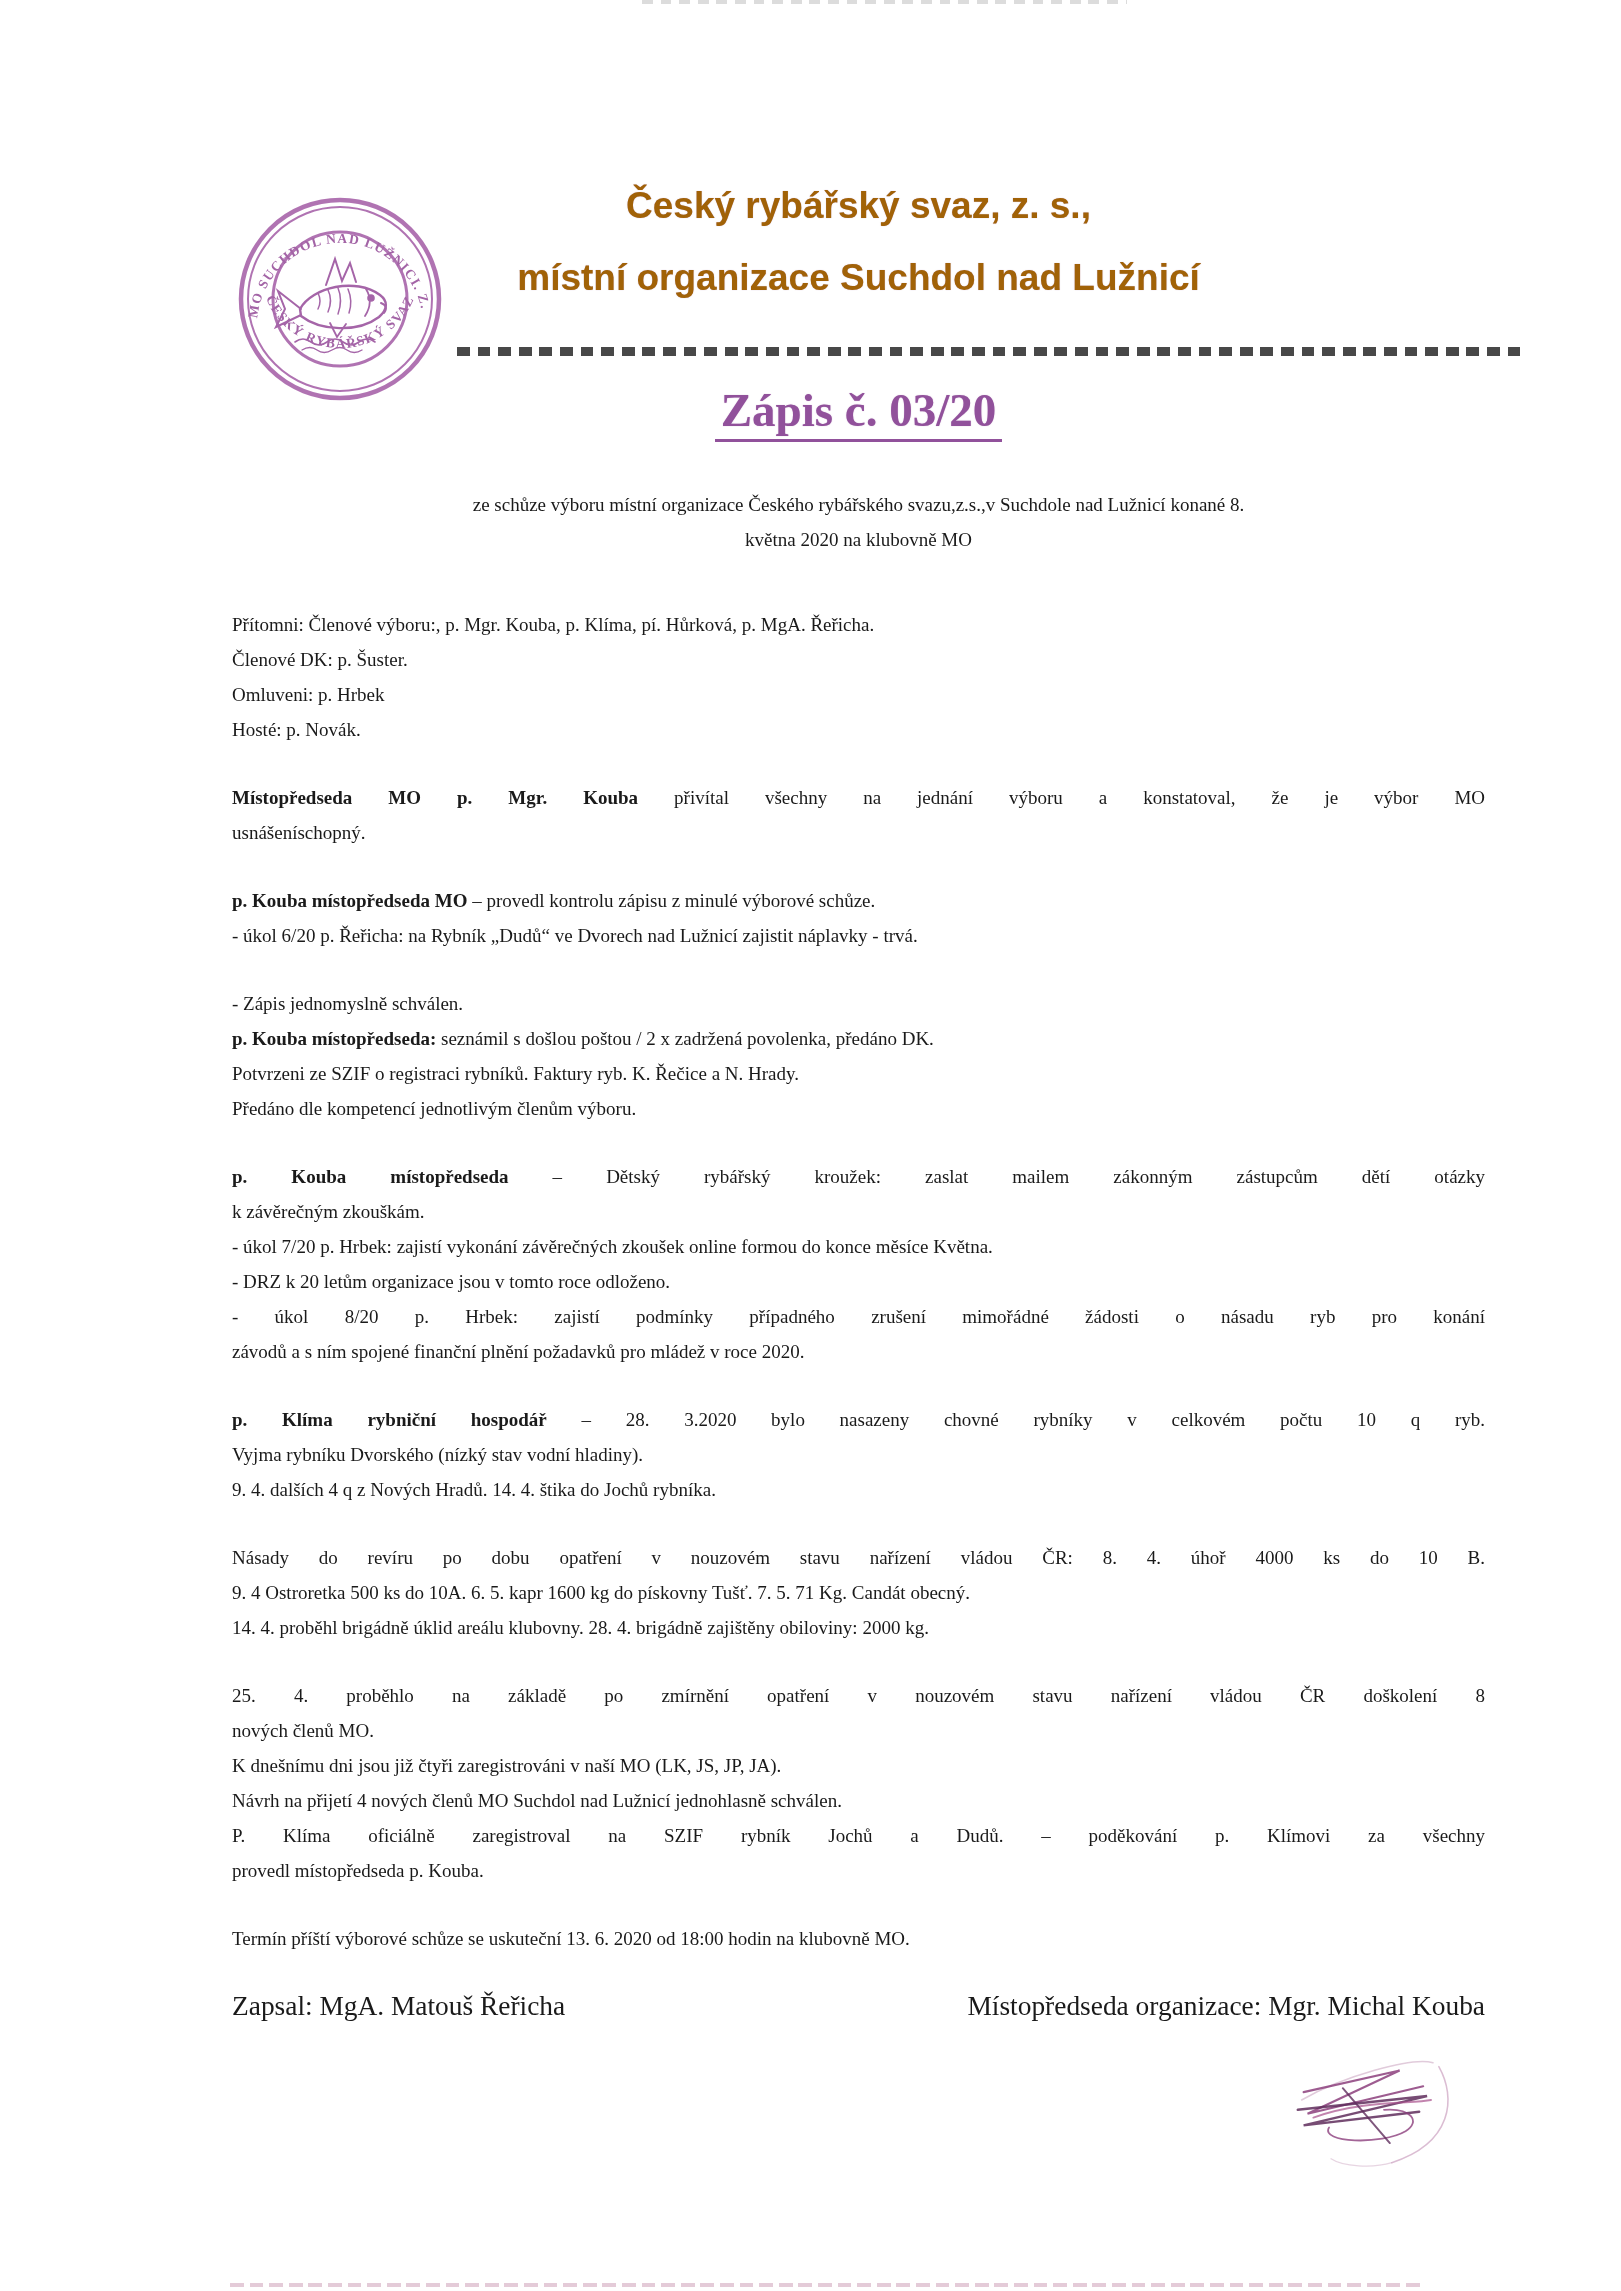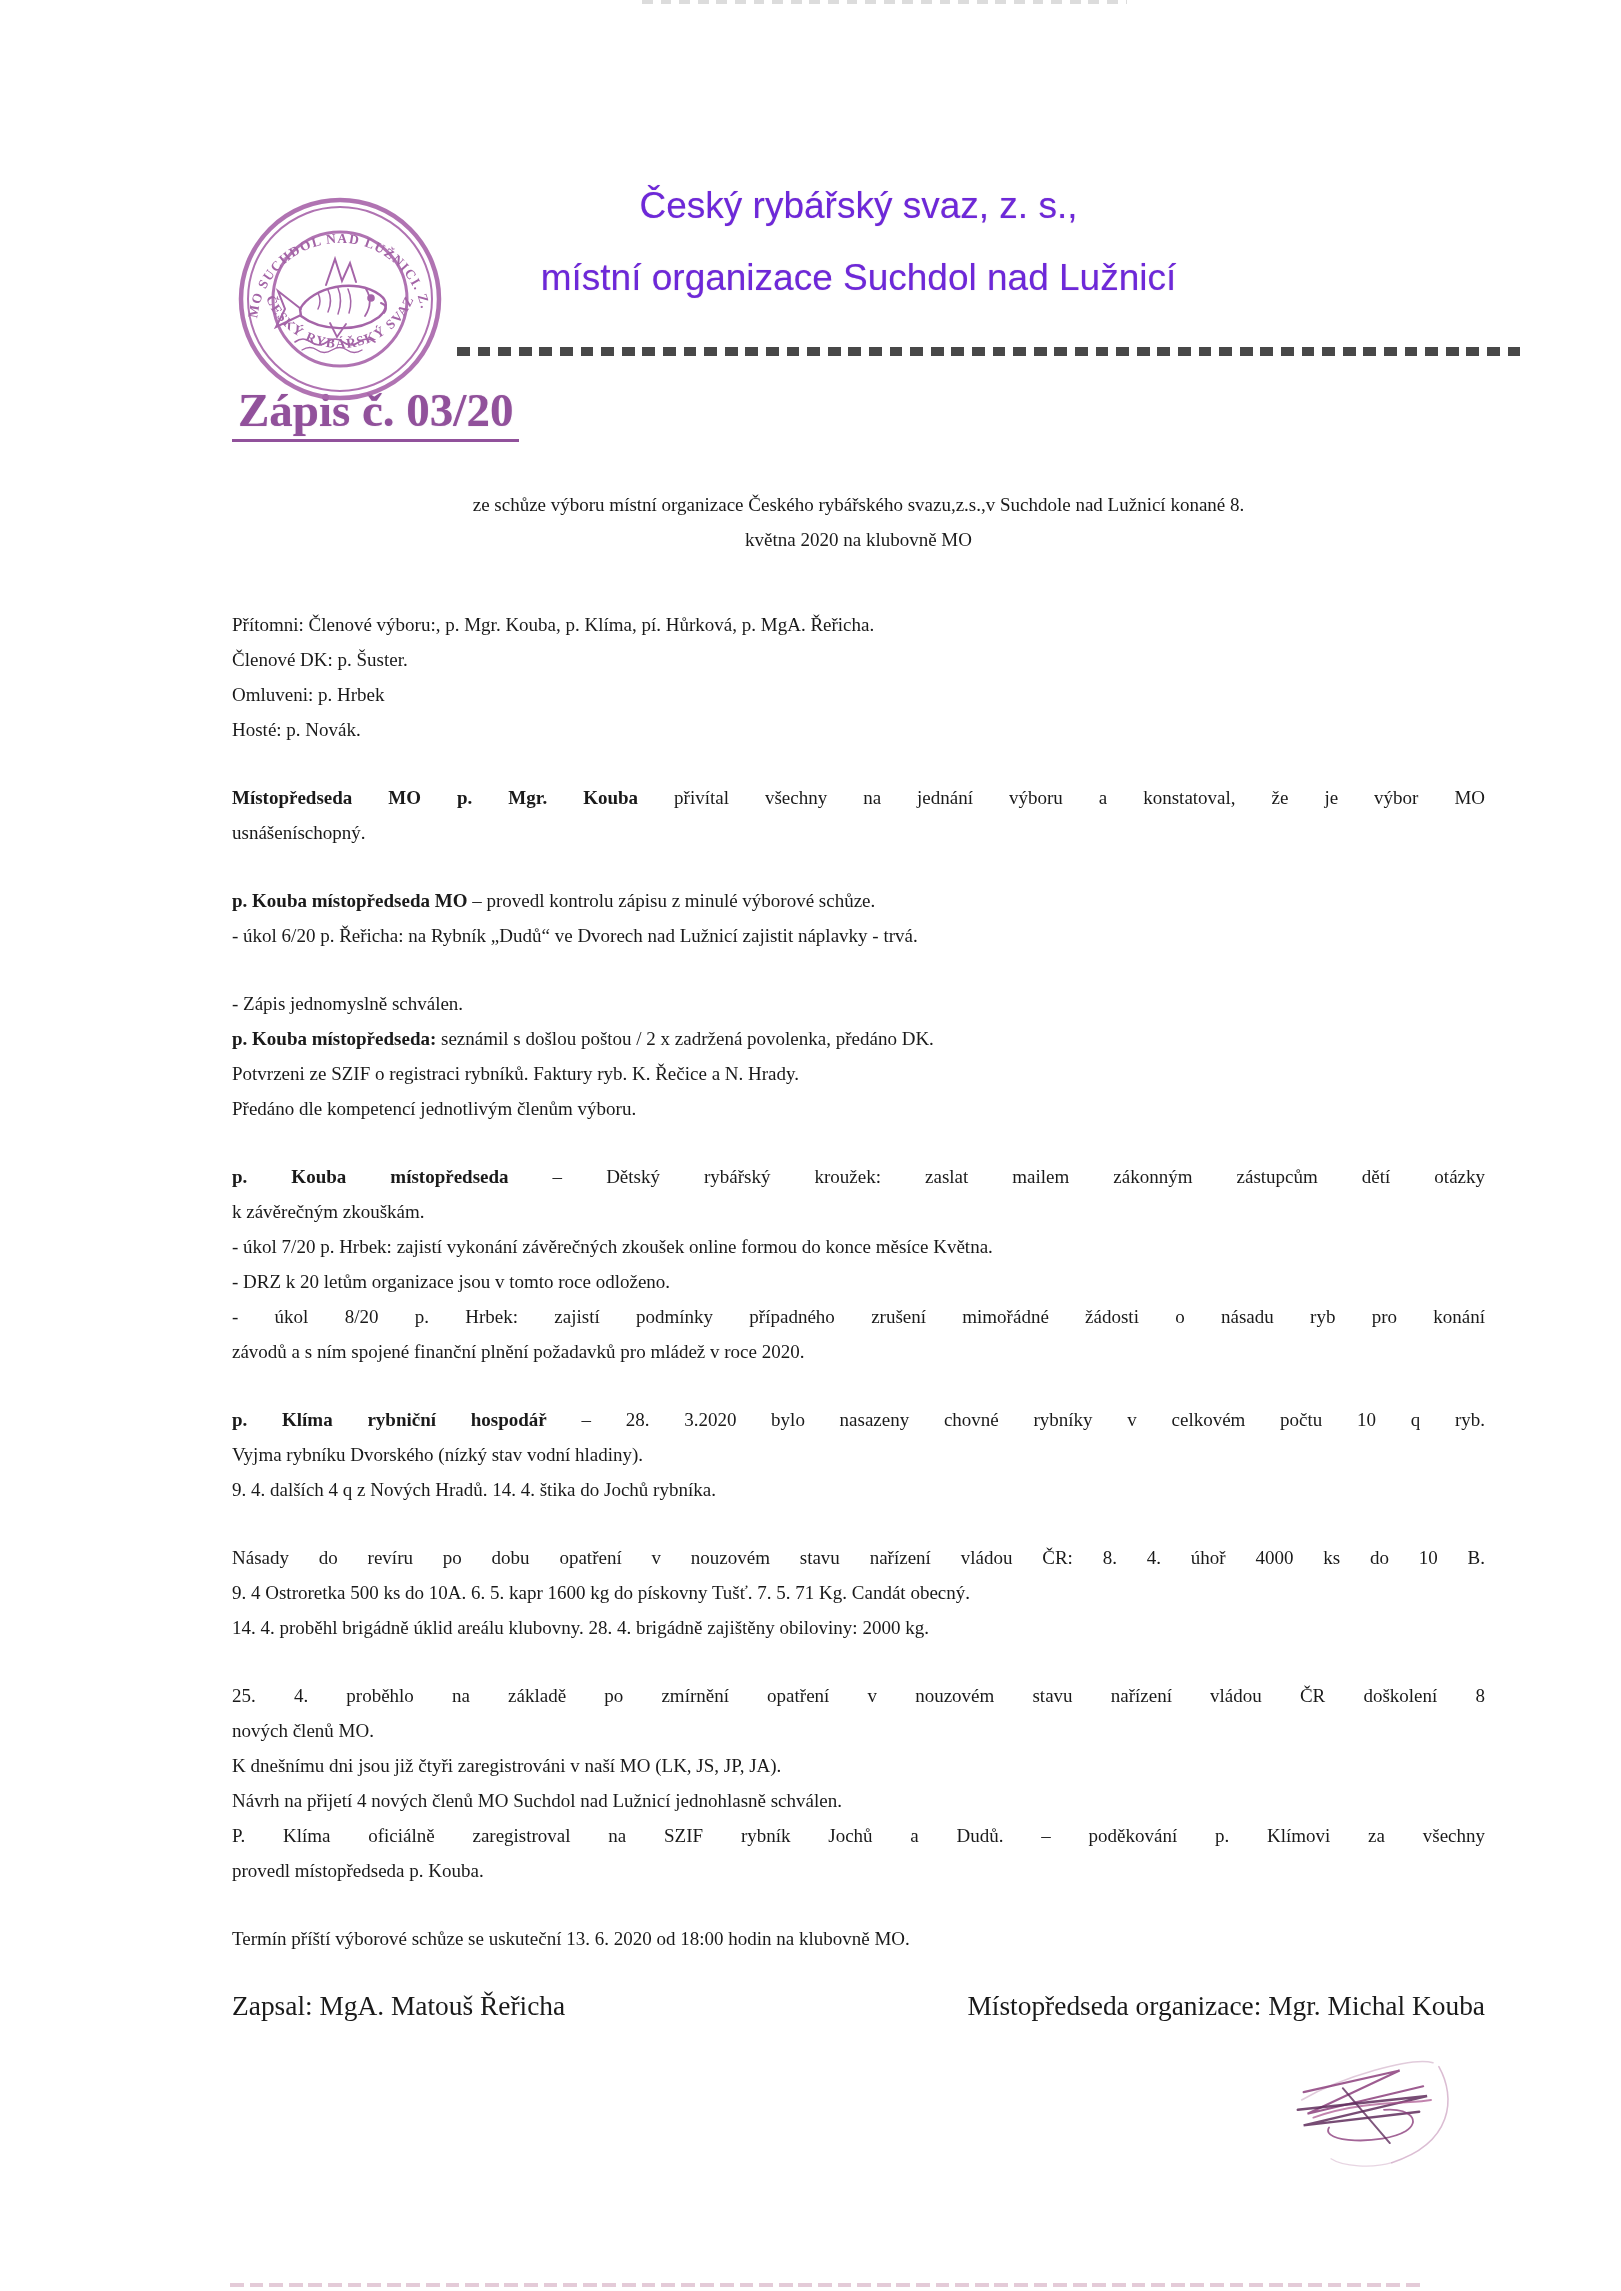--- a/index.html
+++ b/index.html
@@ -5,43 +5,43 @@
   html,body{margin:0;padding:0;background:#e9e9e9;}
   .page{
     position:relative; width:1621px; height:2292px; margin:0 auto;
     background:#ffffff; overflow:hidden;
     font-family:"Liberation Serif", serif; color:#1a1a1a;
   }
   .content{ padding:0 136px 0 232px; }
   
   .letterhead{ margin-top:182px; text-align:center; }
   .lh-line{
-    font-family:"Liberation Sans", sans-serif; font-weight:400;
-    font-size:37px; line-height:47px; color:#6d28d9;
+    font-family:"Liberation Sans", sans-serif; font-weight:700;
+    font-size:37px; line-height:47px; color:#a16207;
     text-shadow:0 0 1px rgba(156,104,162,.55);
   }
   .lh-line2{ margin-top:25px; }
   
   .dashes{
     position:absolute; left:457px; top:347px; width:1064px; height:8.8px;
     background:repeating-linear-gradient(90deg,#2f2f2f 0 12.7px, transparent 12.7px 20.6px);
     opacity:.88;
   }
   .stamp{ position:absolute; left:238px; top:197px; width:204px; height:204px; }
   .sig-scribble{ position:absolute; left:1274px; top:2049px; width:216px; height:147px; }
   .edge-top{
     position:absolute; top:0; left:642px; width:485px; height:3.9px;
     background:repeating-linear-gradient(90deg,#dcdcdc 0 10.8px, transparent 10.8px 18.6px);
   }
   .edge-bottom{
     position:absolute; top:2283px; left:230px; width:1191px; height:3.9px;
     background:repeating-linear-gradient(90deg,#e4cbd8 0 13.7px, transparent 13.7px 19.6px);
   }
   
-  .doc-title{ margin-top:82px; }
+  .doc-title{ margin-top:82px; text-align:center; }
   .doc-title span{
     display:inline-block; font-weight:700; font-size:47px; line-height:55px;
     color:#91519b; border-bottom:3.9px solid #91519b; padding:0 5.9px 1px 5.9px;
     text-shadow:0 0 1px rgba(145,81,155,.5);
   }
   
   .doc-body{ margin-top:45px; font-size:19px; }
   .para{ margin:0 0 33px 0; }
   .para.subtitle{ text-align:center; margin-bottom:50px; }
   .line{ line-height:35px; min-height:35px; }

